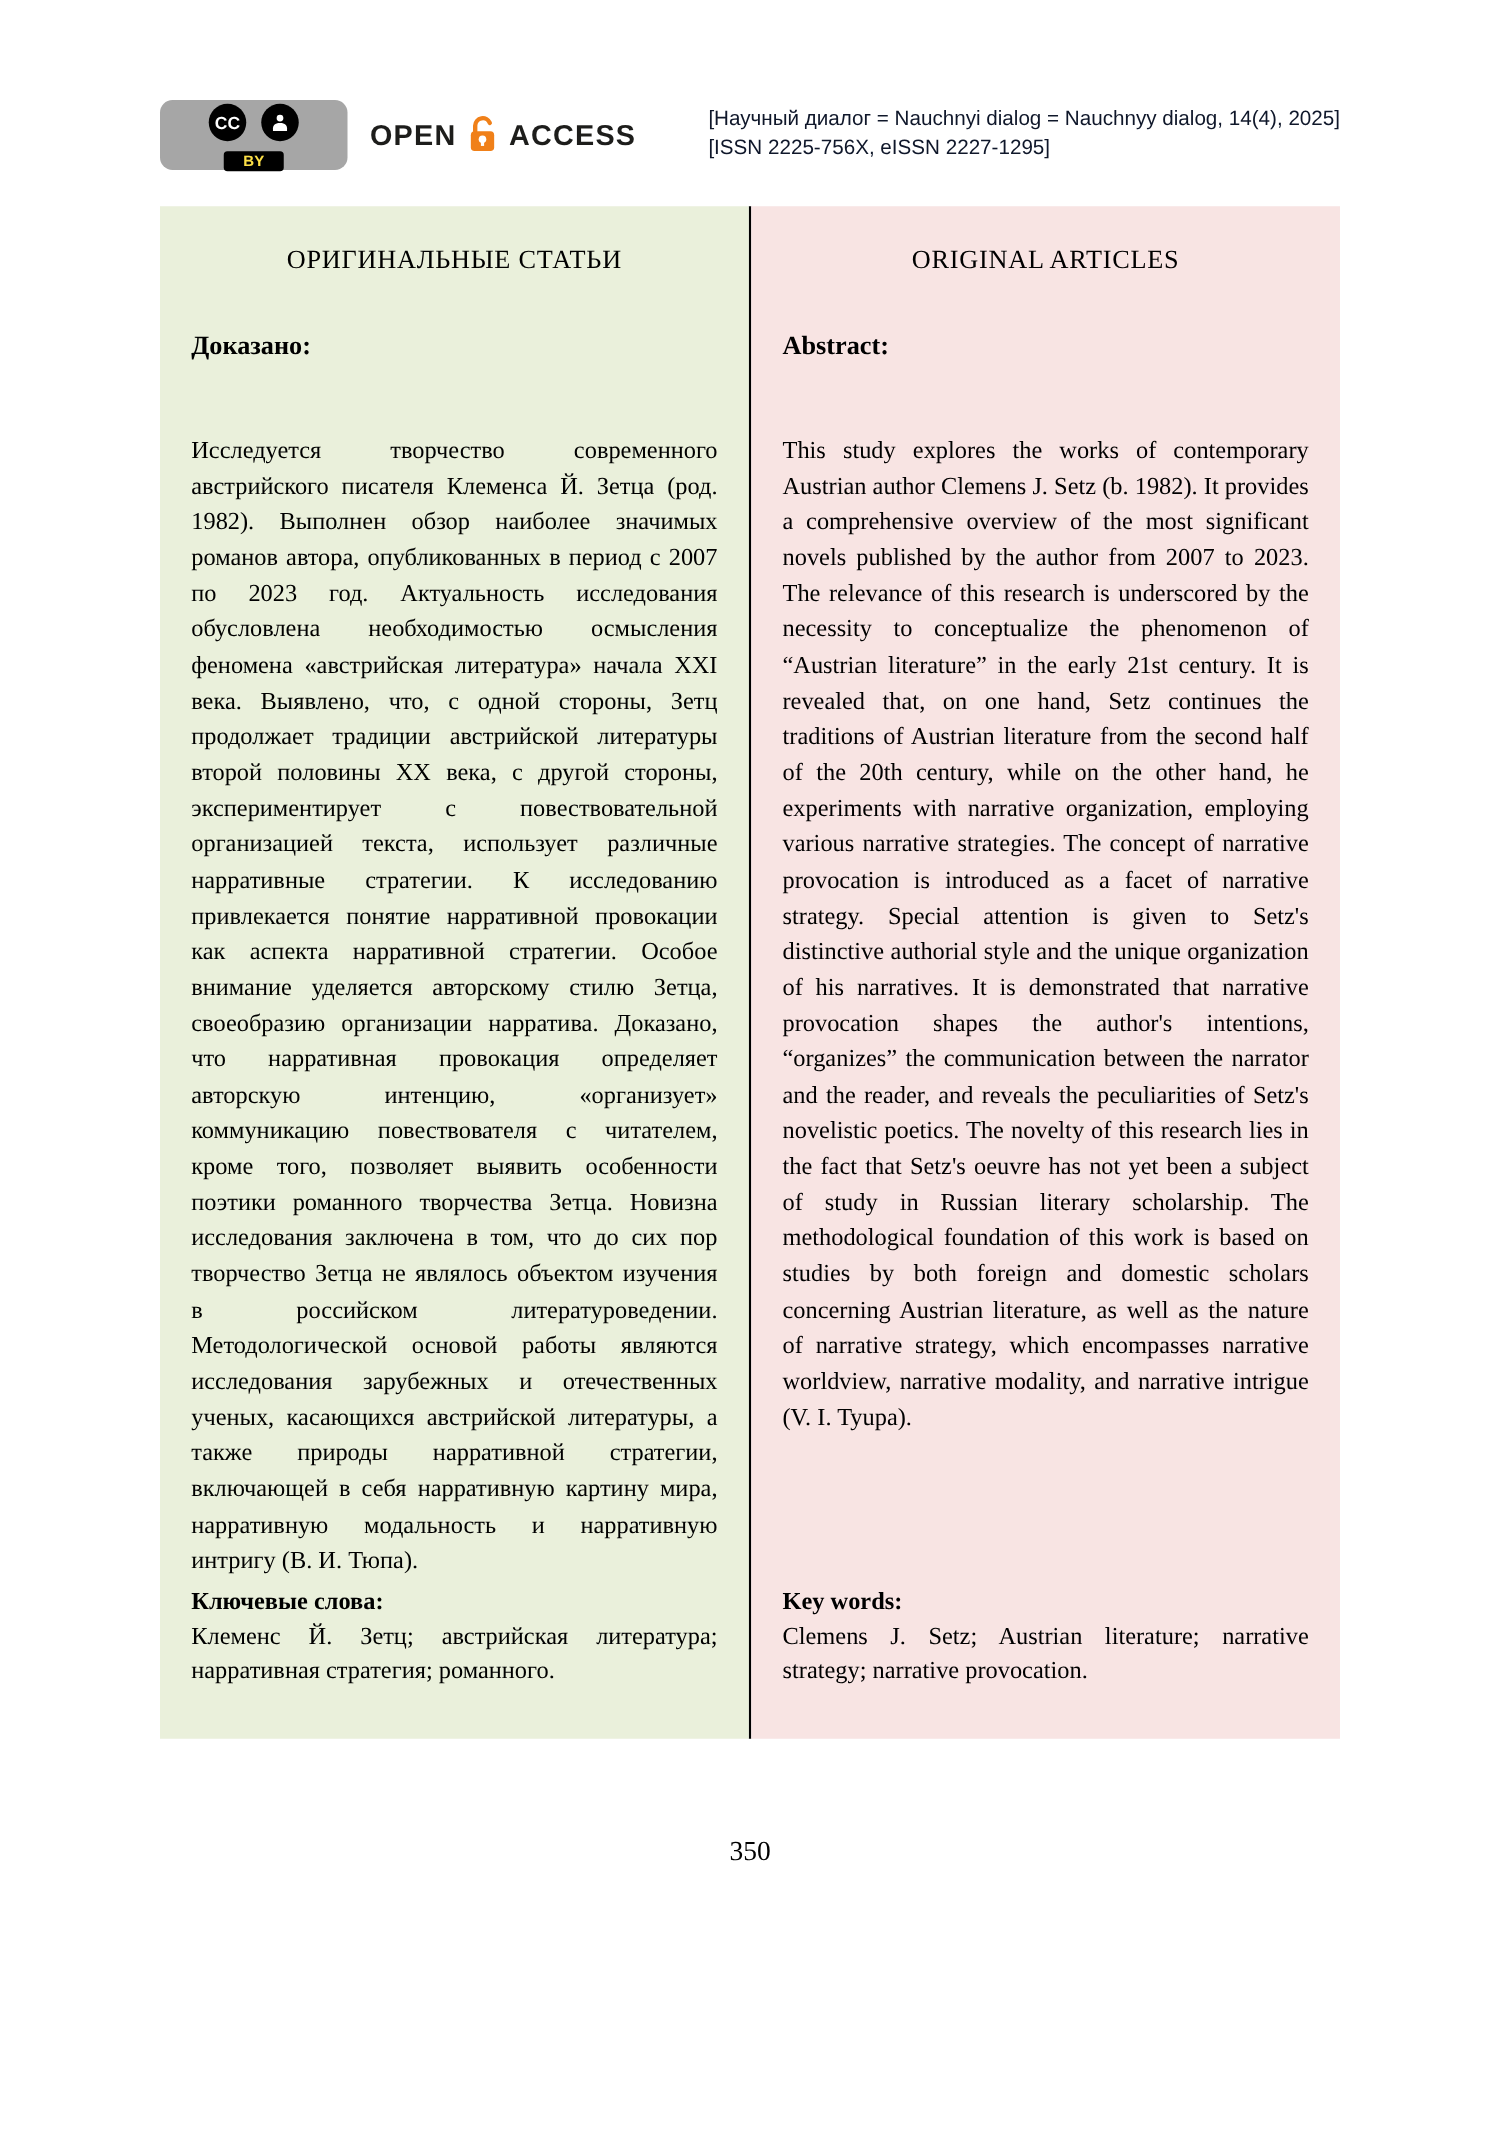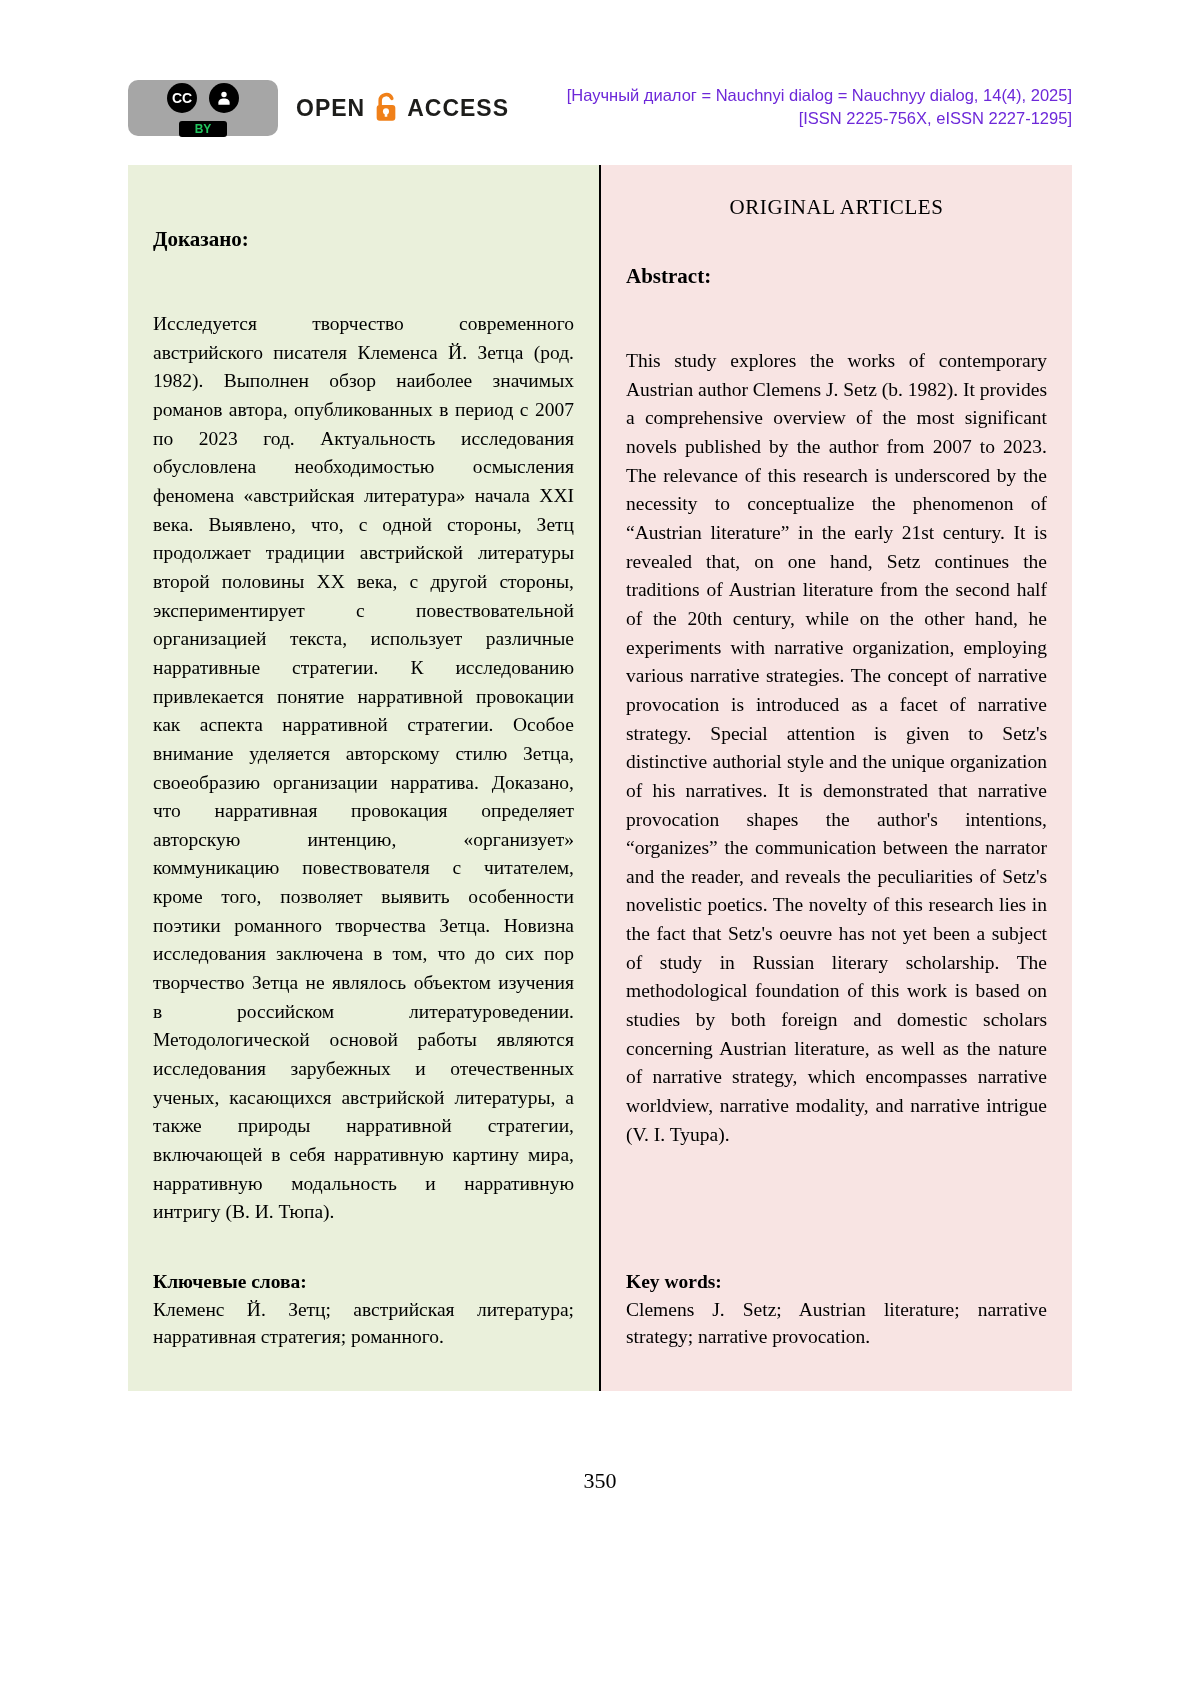--- a/index.html
+++ b/index.html
@@ -51,21 +51,21 @@
     color: #fff;
     display: flex;
     align-items: center;
     justify-content: center;
     font-family: "Liberation Sans", "DejaVu Sans", sans-serif;
     font-weight: 700;
     font-size: 14px;
   }
   .cc-by-plate {
     background: #000;
-    color: #22c55e;
+    color: #fde047;
     font-family: "Liberation Sans", "DejaVu Sans", sans-serif;
     font-weight: 700;
     font-size: 12px;
     line-height: 16px;
     padding: 0 16px;
     border-radius: 3px;
   }
   .oa-logo {
     display: flex;
     align-items: center;
@@ -73,25 +73,25 @@
     font-family: "Liberation Sans", "DejaVu Sans", sans-serif;
     font-weight: 700;
     font-size: 23px;
     letter-spacing: 1px;
     color: #1d1d1b;
   }
   .journal-info {
     position: absolute;
     right: 0;
     top: 6px;
-    text-align: right;
+    text-align: left;
     font-family: "Liberation Sans", "DejaVu Sans", sans-serif;
     font-size: 16.5px;
     line-height: 23px;
-    color: #6d28d9;
+    color: #0f172a;
   }
 
   
   .columns {
     position: absolute;
     top: 165px;
     left: 128px;
     width: 944px;
     height: 1226px;
     display: flex;
@@ -185,20 +185,21 @@
     </div>
     <div class="journal-info">
       <div>[Научный диалог = Nauchnyi dialog = Nauchnyy dialog, 14(4), 2025]</div>
       <div>[ISSN 2225-756X, eISSN 2227-1295]</div>
     </div>
   </div>
 
   <div class="columns">
 
     <div class="col col-left" lang="ru">
+      <div class="section-title">ОРИГИНАЛЬНЫЕ СТАТЬИ</div>
       <div class="abs-label">Доказано:</div>
       <p class="abs-body">Исследуется творчество современного австрийского писателя Клеменса Й. Зетца (род. 1982). Выполнен обзор наиболее значимых романов автора, опубликованных в период с 2007 по 2023 год. Актуальность исследования обусловлена необходимостью осмысления феномена «австрийская литература» начала XXI века. Выявлено, что, с одной стороны, Зетц продолжает традиции австрийской литературы второй половины XX века, с другой стороны, экспериментирует с повествовательной организацией текста, использует различные нарративные стратегии. К исследованию привлекается понятие нарративной провокации как аспекта нарративной стратегии. Особое внимание уделяется авторскому стилю Зетца, своеобразию организации нарратива. Доказано, что нарративная провокация определяет авторскую интенцию, «организует» коммуникацию повествователя с читателем, кроме того, позволяет выявить особенности поэтики романного творчества Зетца. Новизна исследования заключена в том, что до сих пор творчество Зетца не являлось объектом изучения в российском литературоведении. Методологической основой работы являются исследования зарубежных и отечественных ученых, касающихся австрийской литературы, а также природы нарративной стратегии, включающей в себя нарративную картину мира, нарративную модальность и нарративную интригу (В. И. Тюпа).</p>
       <div class="keywords">
         <span class="kw-label">Ключевые слова:</span>
         <span>Клеменс Й. Зетц; австрийская литература; нарративная стратегия; романного.</span>
       </div>
     </div>
 
     <div class="divider"></div>
 

